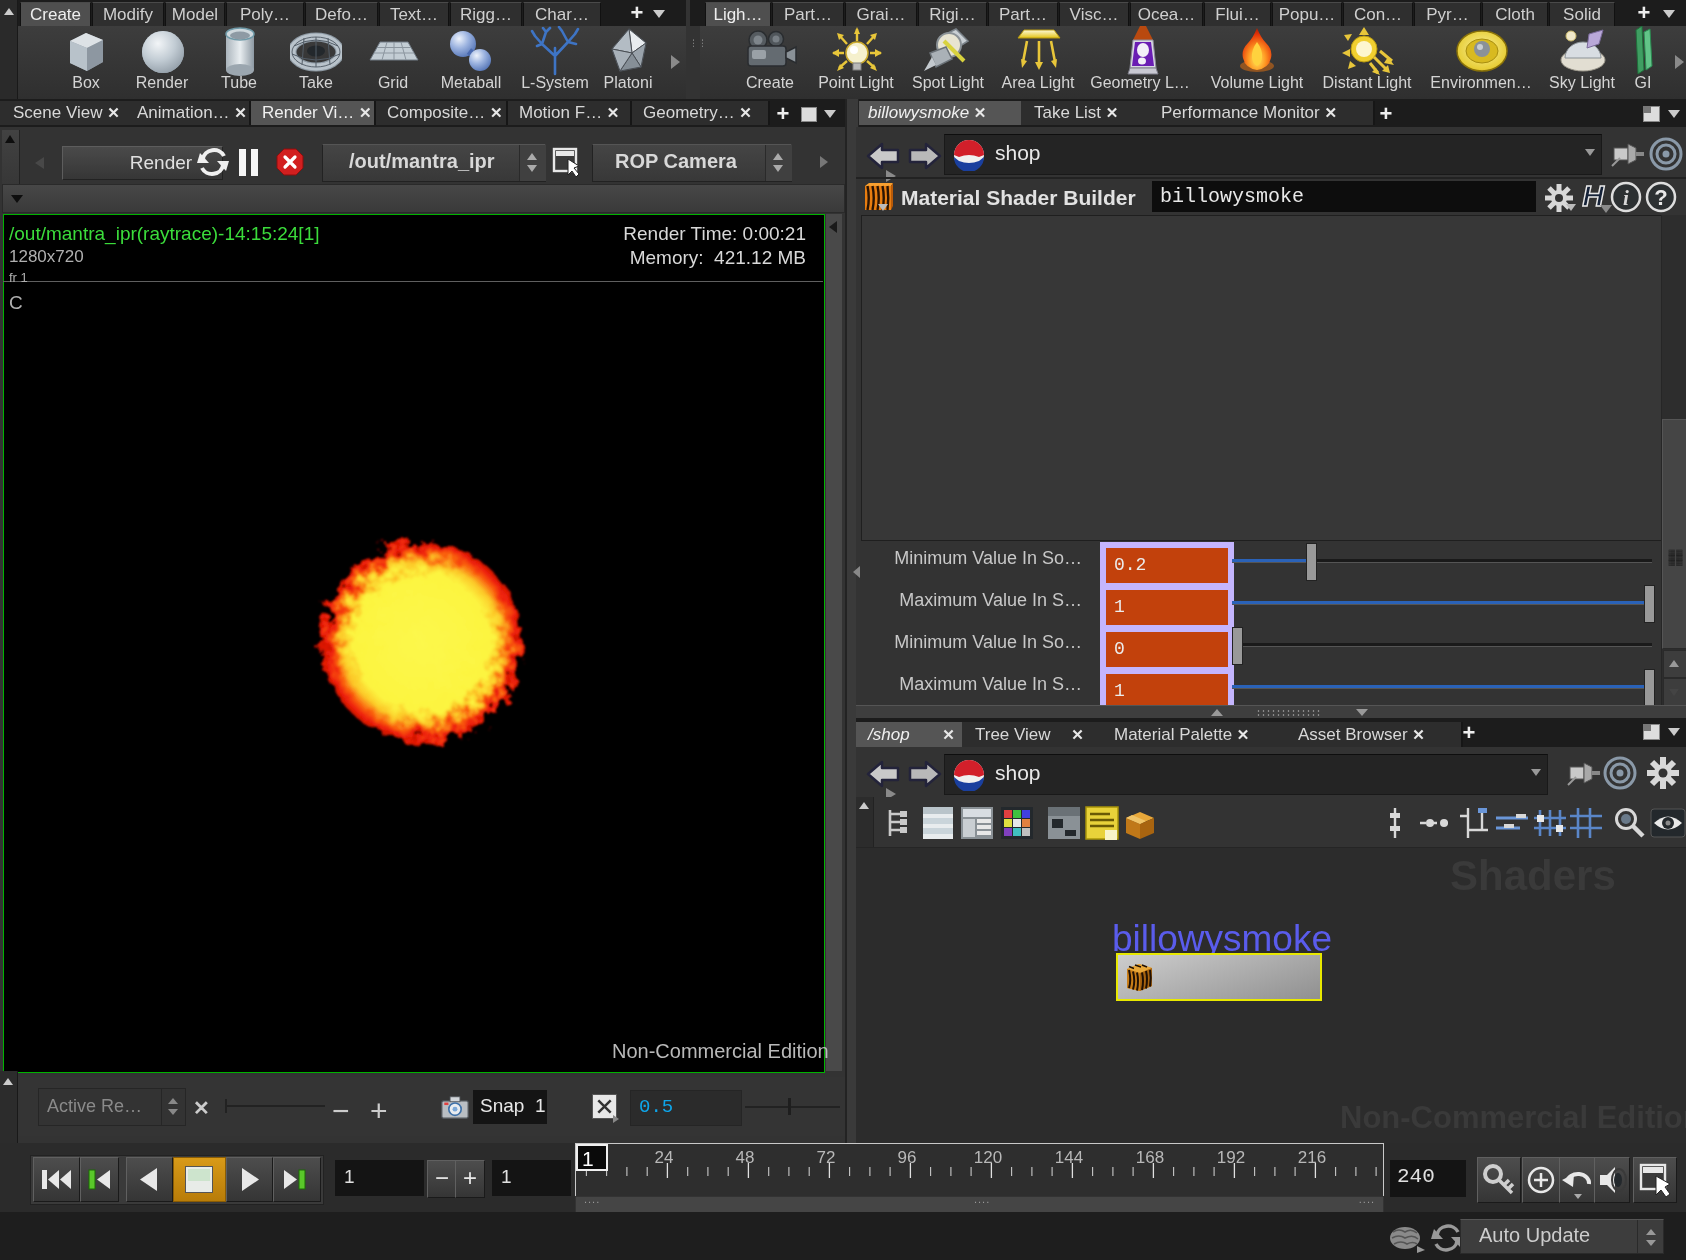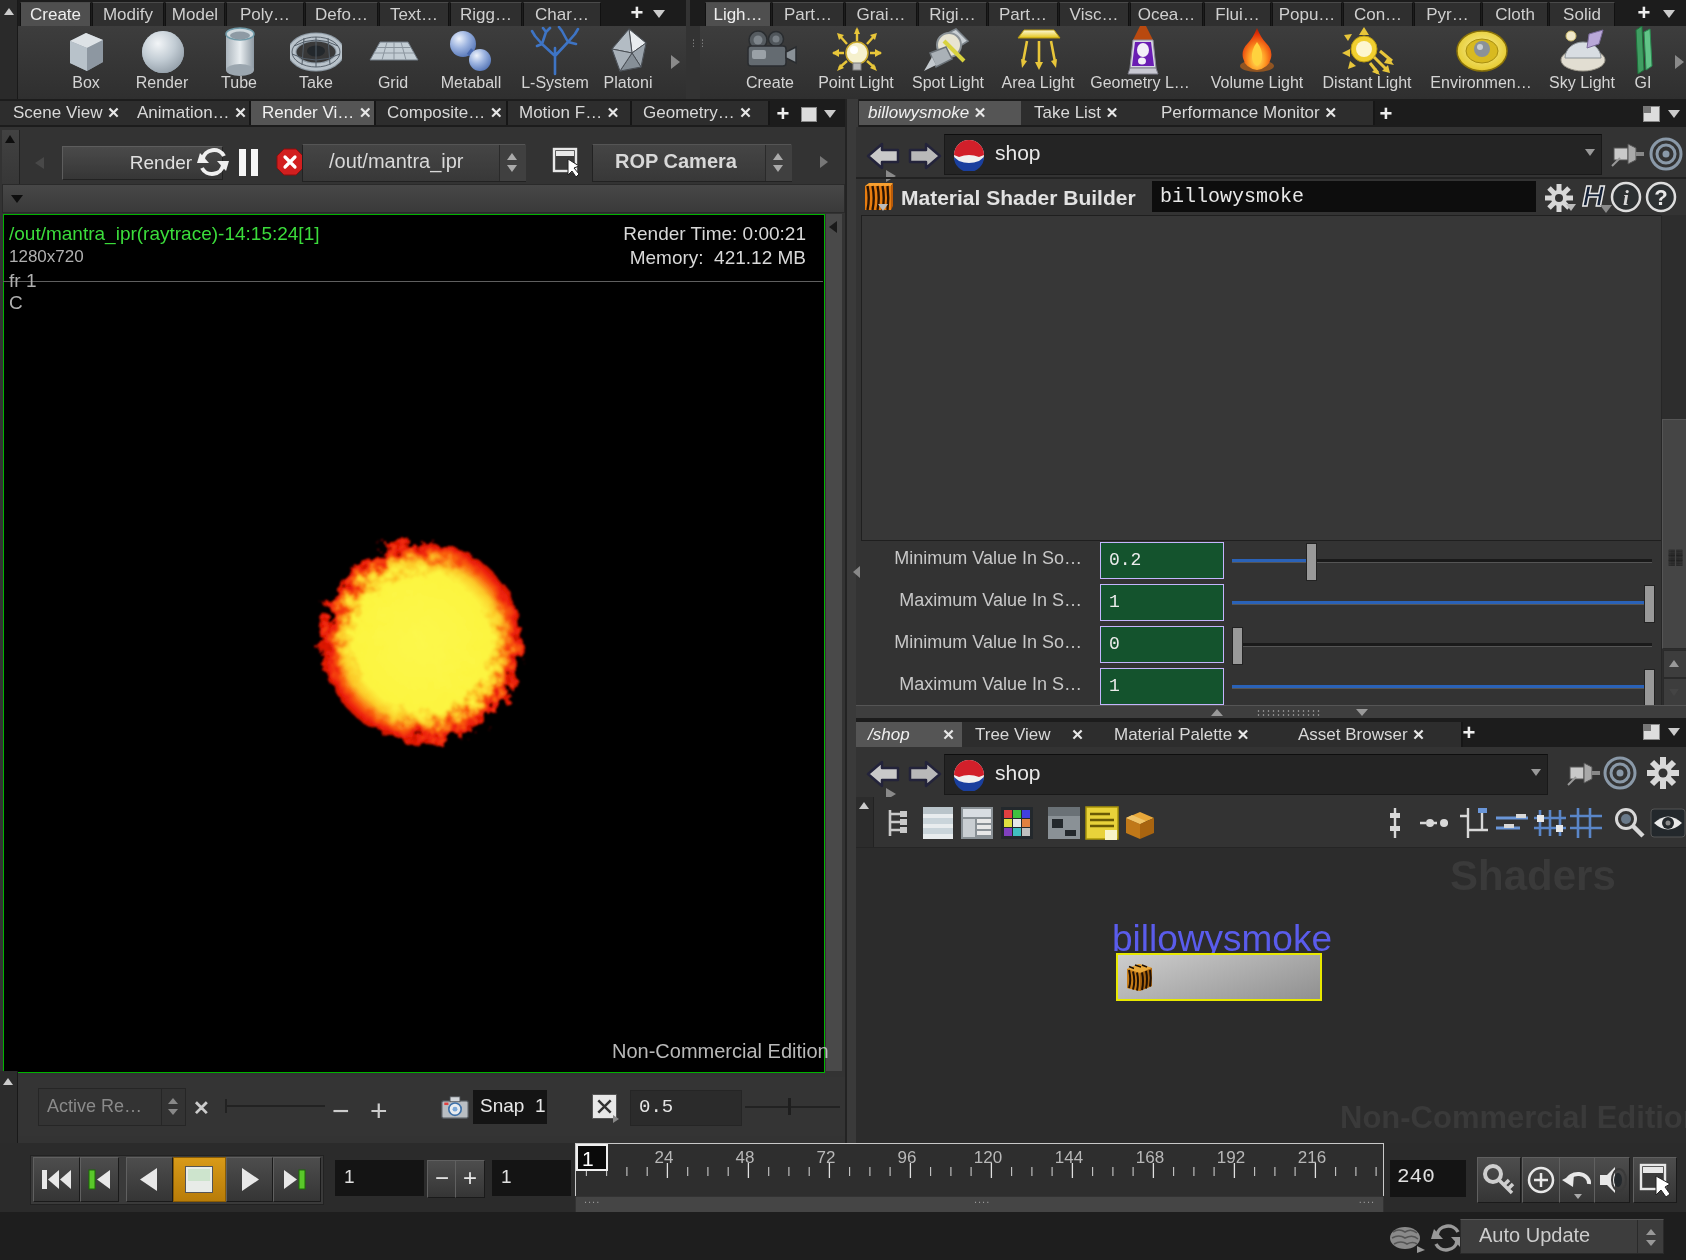--- a/index.html
+++ b/index.html
@@ -9,21 +9,21 @@
 .tab.active{background:#4f4f4f;color:#eee;}
 .ptab{position:absolute;top:2px;height:24px;background:#2d2d2d;color:#d8d8d8;font-size:17px;line-height:24px;border-right:2px solid #161616;}
 .ptab.active{background:#555;color:#f0f0f0;}
 .ptab .x{font-weight:bold;font-size:15px;color:#e8e8e8;}
 .icnlbl{position:absolute;color:#d4d4d4;font-size:16px;text-align:center;top:74px;width:110px;}
 .btn3d{background:linear-gradient(#4a4a4a,#363636);border:1px solid #222;border-top-color:#5d5d5d;border-left-color:#5d5d5d;padding-left:37px;}
 .field{background:#141414;color:#e0e0e0;}
 .mono{font-family:"Liberation Mono",monospace;}
 .watermark{color:#3a3a3a;font-weight:bold;}
 .plabel{position:absolute;color:#c8c8c8;font-size:18px;text-align:right;}
-.pinput{position:absolute;background:#14532d;color:#ececec;font-family:"Liberation Mono",monospace;font-size:18px;line-height:34px;padding-left:8px;border:1px solid #c4b5fd;}
+.pinput{position:absolute;background:#c2410c;color:#ececec;font-family:"Liberation Mono",monospace;font-size:18px;line-height:34px;padding-left:8px;border:6px solid #c4b5fd;}
 .tbtn{position:absolute;background:linear-gradient(#4d4d4d,#353535);border:1px solid #1a1a1a;border-top-color:#606060;border-left-color:#606060;}
 </style>
 </head>
 <body>
 
 <div class="abs" id="shelf" style="left:0;top:0;width:1686px;height:99px;background:#333;"></div>
 
 <div class="abs" style="left:0;top:0;width:17px;height:99px;background:#2a2a2a;border-right:1px solid #191919;"></div>
 <div class="abs" style="left:4px;top:8px;width:0;height:0;border-left:5px solid transparent;border-right:5px solid transparent;border-bottom:7px solid #ccc;"></div>
 
@@ -301,21 +301,21 @@
       <polygon points="3,6 12,16 0,16" fill="#f0f0f0"></polygon>
 <path d="M5 21 A11 10 0 0 0 26 18" fill="none" stroke="#f0f0f0" stroke-width="4"></path>
       <polygon points="29,24 20,14 32,14" fill="#f0f0f0"></polygon>
     </svg>
 <div class="abs" style="left:239px;top:149px;width:7px;height:27px;background:#f5f5f5;"></div>
 <div class="abs" style="left:251px;top:149px;width:7px;height:27px;background:#f5f5f5;"></div>
 <svg class="abs" style="left:276px;top:148px;" width="28" height="28" viewBox="0 0 28 28">
 <polygon points="8,1 20,1 27,8 27,20 20,27 8,27 1,20 1,8" fill="#d21f1f" stroke="#8a0f0f" stroke-width="1"></polygon>
 <path d="M9 9 L19 19 M19 9 L9 19" stroke="#fff" stroke-width="3.2" stroke-linecap="round"></path>
     </svg>
-<div class="abs" style="left:302px;top:144px;width:222px;height:36px;border:1px solid #222;border-top-color:#555;background:linear-gradient(#454545,#383838);">
+<div class="abs" style="left:322px;top:144px;width:222px;height:36px;border:1px solid #222;border-top-color:#555;background:linear-gradient(#454545,#383838);font-weight:bold;">
 <div class="abs" style="left:26px;top:5px;font-size:20px;color:#d8d8d8;">/out/mantra_ipr</div>
 <div class="abs" style="left:196px;top:0;width:26px;height:36px;background:#404040;border-left:1px solid #2a2a2a;">
 <div class="abs" style="left:7px;top:8px;width:0;height:0;border-left:5px solid transparent;border-right:5px solid transparent;border-bottom:7px solid #aaa;"></div>
 <div class="abs" style="left:7px;top:20px;width:0;height:0;border-left:5px solid transparent;border-right:5px solid transparent;border-top:7px solid #aaa;"></div>
       </div>
 </div>
 <svg class="abs" style="left:552px;top:147px;" width="30" height="30" viewBox="0 0 30 30">
 <rect x="2" y="2" width="22" height="22" fill="#3a3a3a" stroke="#e8e8e8" stroke-width="2.4"></rect>
       <rect x="4" y="4" width="18" height="5" fill="#e8e8e8"></rect>
 <polygon points="16,12 16,28 20,24 24,30 27,27 22,21 27,19" fill="#fff" stroke="#222" stroke-width="1"></polygon>
@@ -333,21 +333,21 @@
 </div>
 </div>
 <div id="viewport">
 <div class="abs" style="left:3px;top:214px;width:820px;height:857px;background:#000;border:1px solid #00b400;"></div>
 <div class="abs" style="left:826px;top:214px;width:16px;height:857px;background:#494949;">
 <div class="abs" style="left:3px;top:7px;width:0;height:0;border-top:6px solid transparent;border-bottom:6px solid transparent;border-right:8px solid #1a1a1a;"></div>
 </div>
 <div class="abs" style="left:3px;top:281px;width:820px;height:1px;background:#5f5f5f;"></div>
 <div class="abs" style="left:9px;top:223px;font-size:19px;color:#3bdc3b;">/out/mantra_ipr(raytrace)-14:15:24[1]</div>
 <div class="abs" style="left:9px;top:247px;font-size:17px;color:#b0b0b0;">1280x720</div>
-<div class="abs" style="left:9px;top:270px;font-size:19px;color:#b0b0b0;">fr 1</div>
+<div class="abs" style="left:9px;top:270px;font-size:13px;color:#b0b0b0;">fr 1</div>
 <div class="abs" style="left:9px;top:292px;font-size:19px;color:#b0b0b0;">C</div>
 <div class="abs" style="left:500px;top:223px;width:306px;font-size:19px;color:#d8d8d8;text-align:right;">Render Time: 0:00:21</div>
 <div class="abs" style="left:500px;top:247px;width:306px;font-size:19px;color:#d8d8d8;text-align:right;">Memory: &nbsp;421.12 MB</div>
 <svg class="abs" style="left:305px;top:525px;" width="235" height="235" viewBox="0 0 235 235">
 <defs>
 <radialGradient id="fire" cx=".5" cy=".5" r=".5">
 <stop offset="0" stop-color="#fcf84c"></stop>
           <stop offset=".68" stop-color="#fcf440"></stop>
           <stop offset=".79" stop-color="#fcc828"></stop>
           <stop offset=".875" stop-color="#fa6410"></stop>
@@ -393,21 +393,21 @@
     </svg>
 <div class="abs field" style="left:473px;top:1090px;width:74px;height:34px;font-size:19px;color:#e8e8e8;background:#141414;white-space:nowrap;">
       <span style="position:absolute;left:7px;top:5px;">Snap&nbsp;&nbsp;1</span>
     </div>
 <div class="abs" style="left:592px;top:1094px;width:23px;height:23px;background:#e8e8e8;border:1px solid #555;">
 <svg width="23" height="23" viewBox="0 0 26 26">
         <path d="M6 6 L20 20 M20 6 L6 20" stroke="#333" stroke-width="2.8"></path>
       </svg>
 <div class="abs" style="left:20px;top:20px;width:0;height:0;border-top:4px solid transparent;border-bottom:4px solid transparent;border-left:6px solid #888;"></div>
 </div>
-<div class="abs mono" style="left:630px;top:1090px;width:110px;height:34px;background:#2b2b2b;border:1px solid #252525;color:#e5e5e5;font-size:19px;">
+<div class="abs mono" style="left:630px;top:1090px;width:110px;height:34px;background:#2b2b2b;border:1px solid #252525;color:#0ea5e9;font-size:19px;">
       <span style="position:absolute;left:8px;top:5px;">0.5</span>
     </div>
 <div class="abs" style="left:745px;top:1106px;width:95px;height:2px;background:#222;"></div>
 <div class="abs" style="left:788px;top:1098px;width:3px;height:17px;background:#1e1e1e;"></div>
 </div>
 <div class="abs" style="left:845px;top:99px;width:11px;height:1044px;background:#3a3a3a;border-left:2px solid #232323;border-right:1px solid #232323;"></div>
 
 <div id="rtop">
 <div class="abs" style="left:856px;top:127px;width:830px;height:585px;background:#333;"></div>
 <svg class="abs" style="left:866px;top:140px;" width="76" height="42" viewBox="0 0 76 42">

